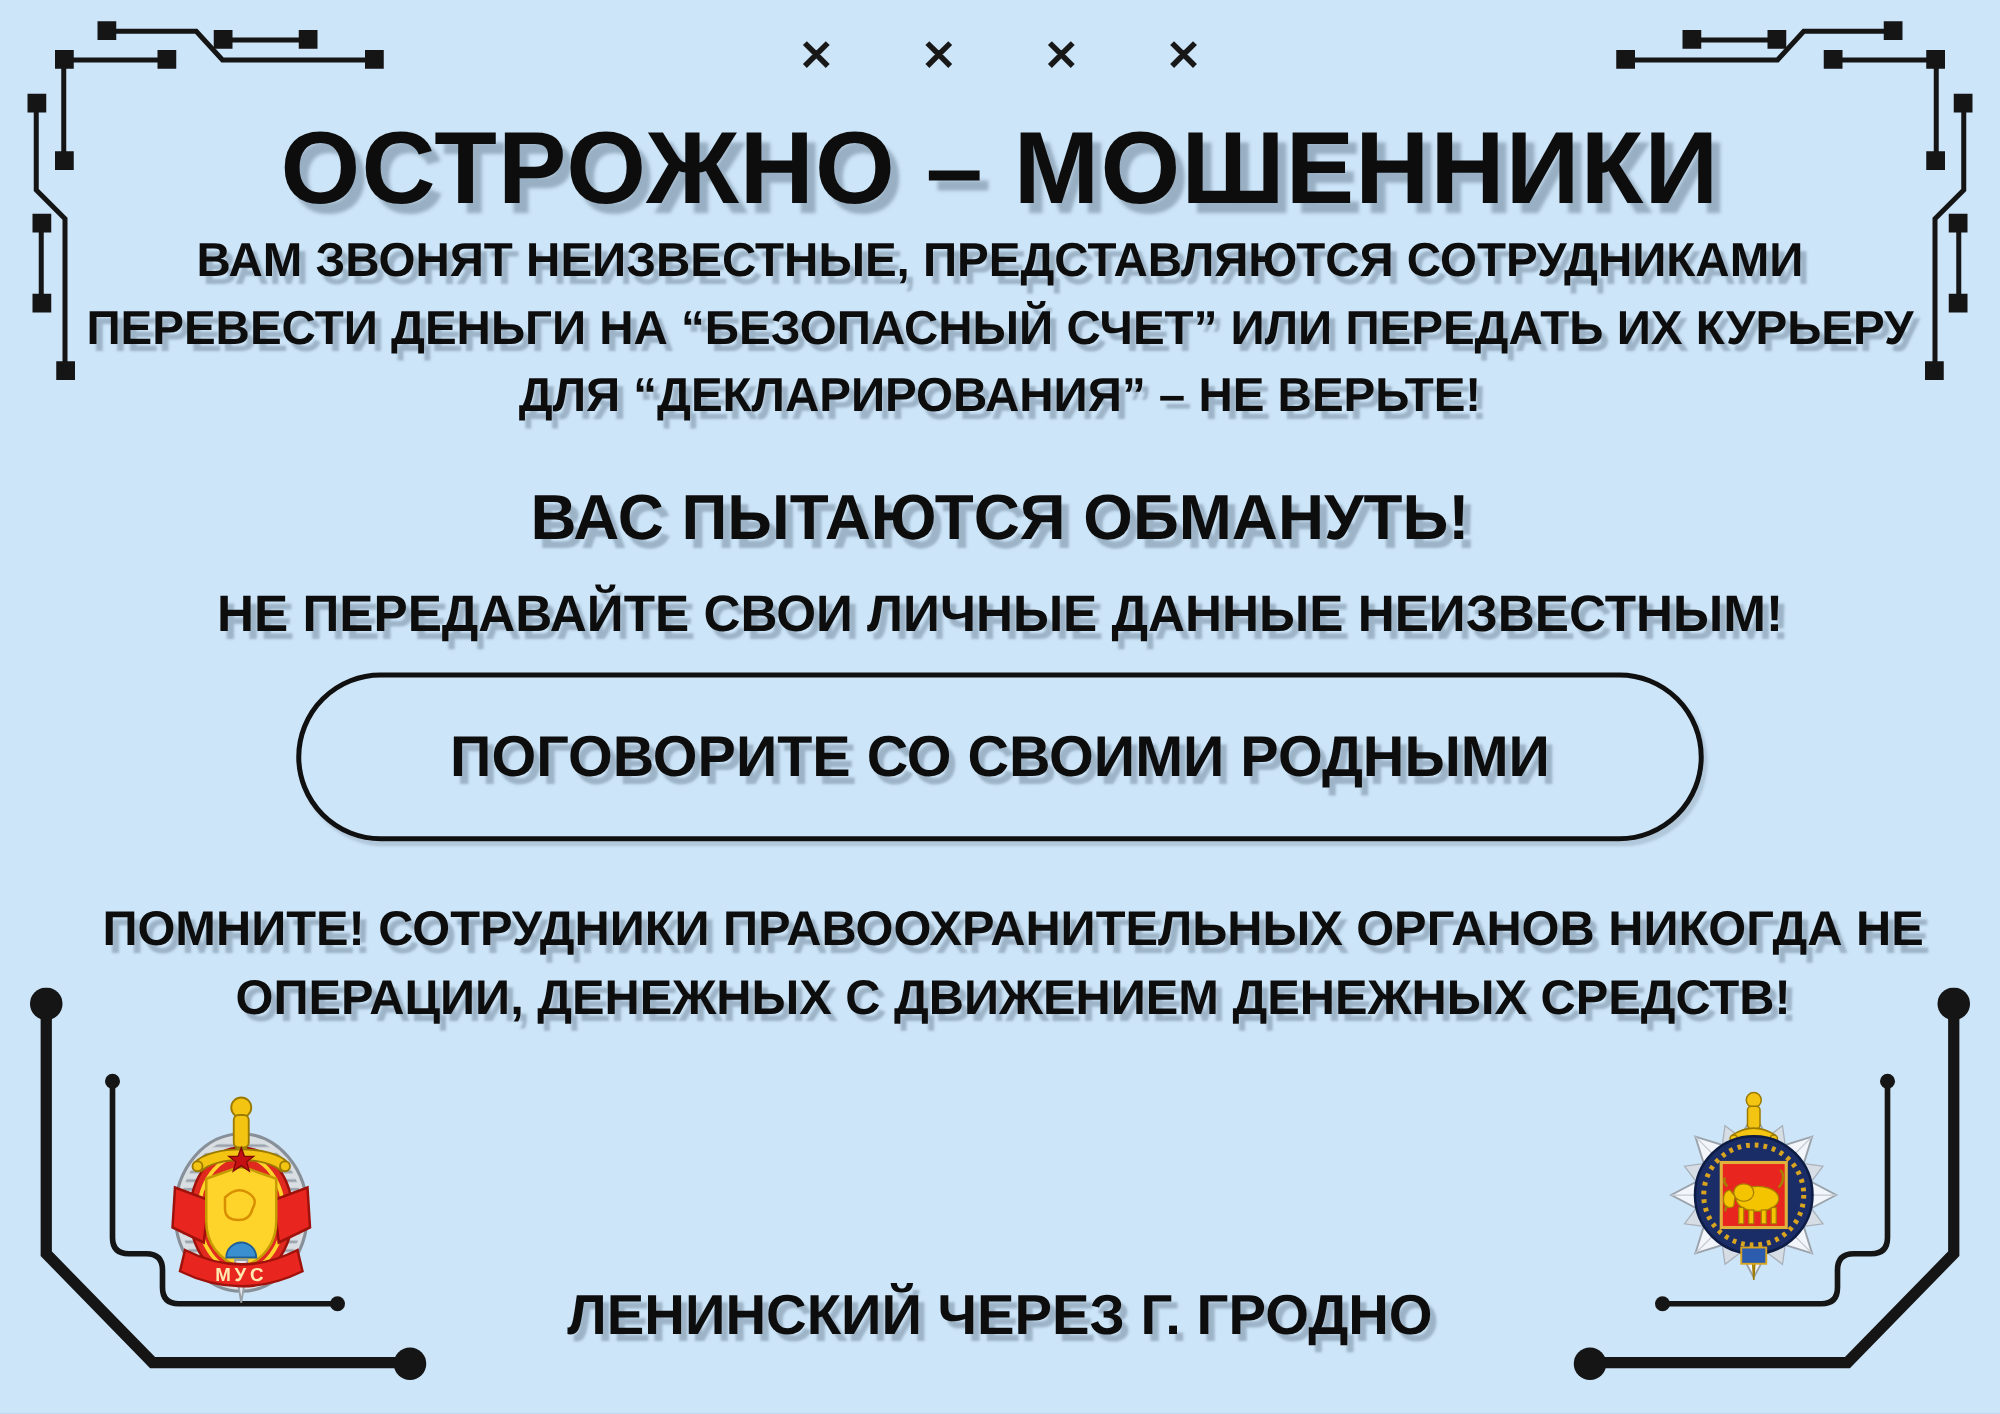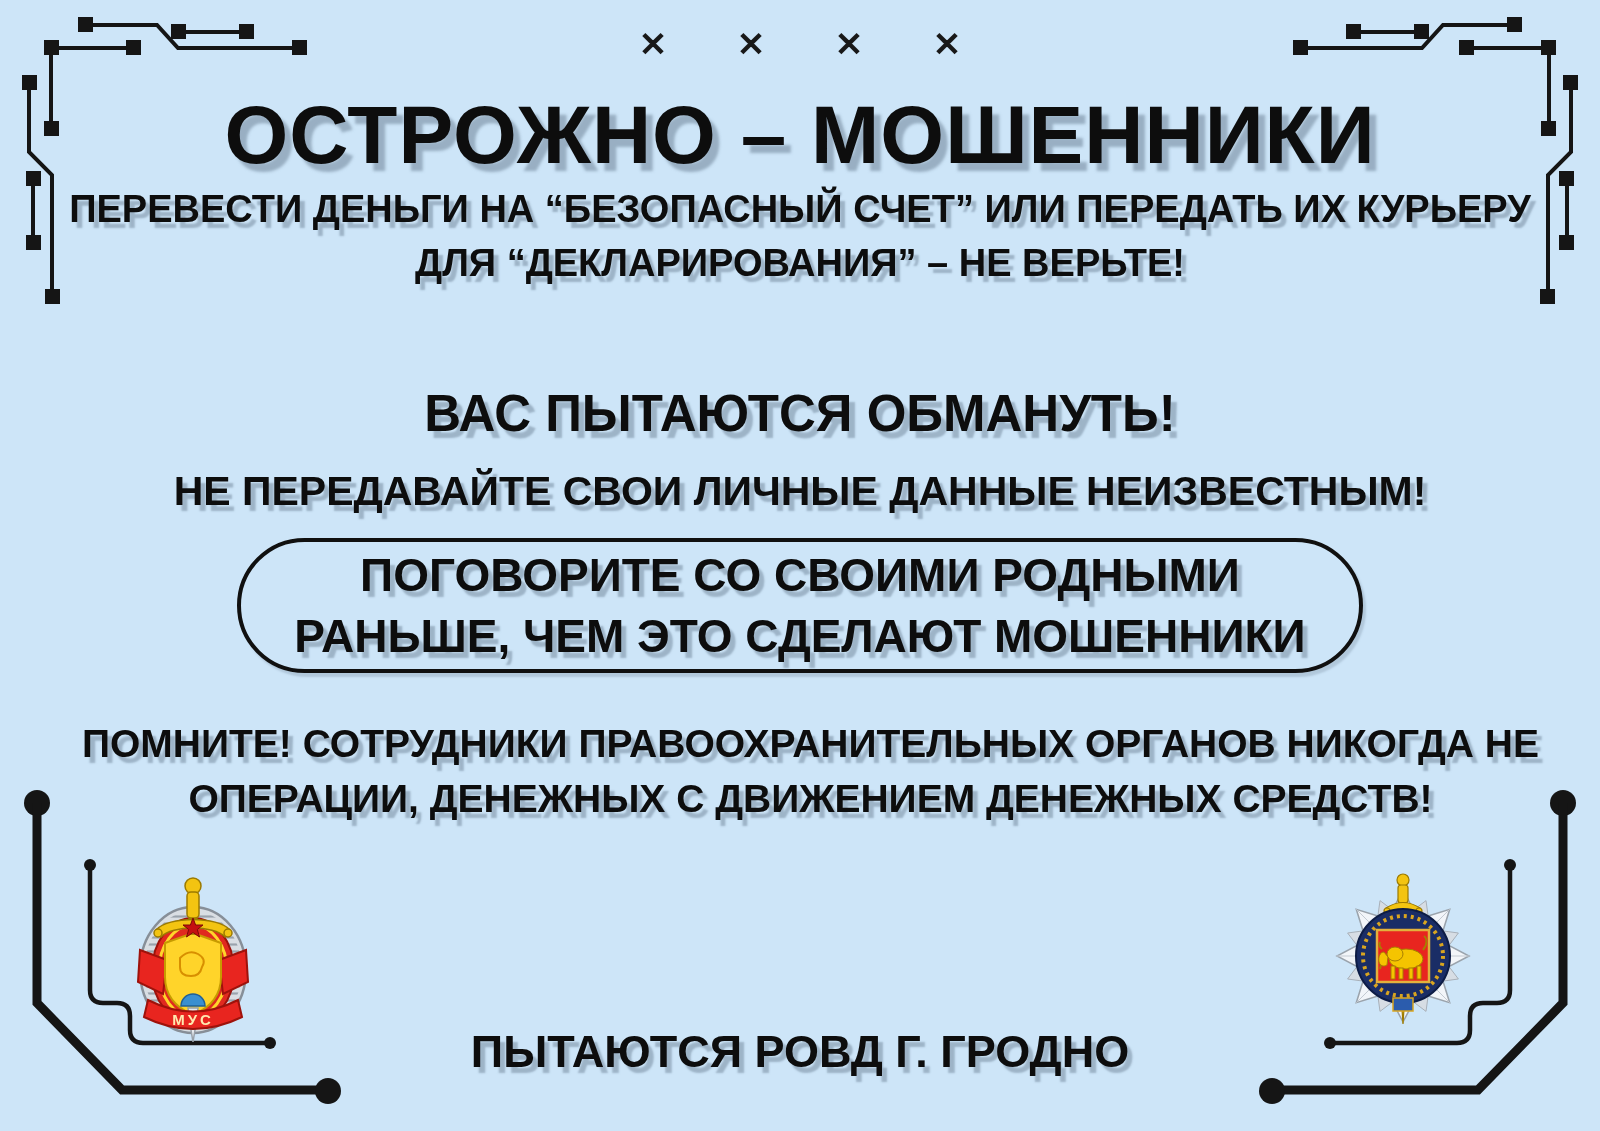--- a/index.html
+++ b/index.html
@@ -128,31 +128,31 @@
       <path d="M90,75 V200 Q90,213 103,213 H117 Q130,213 130,226 V240 Q130,253 143,253 H268" stroke-width="4.5"></path>
       <circle cx="270" cy="253" r="6" fill="#151515" stroke="none"></circle>
     </g>
   </svg>
 
   <div class="centered x-marks">✕ ✕ ✕ ✕</div>
 
   <h1 class="centered title">ОСТРОЖНО – МОШЕННИКИ</h1>
 
   <div class="centered para intro">
+    <div>ВАМ ЗВОНЯТ НЕИЗВЕСТНЫЕ, ПРЕДСТАВЛЯЮТСЯ СОТРУДНИКАМИ</div>
     <div>ПЕРЕВЕСТИ ДЕНЬГИ НА “БЕЗОПАСНЫЙ СЧЕТ” ИЛИ ПЕРЕДАТЬ ИХ КУРЬЕРУ</div>
     <div>ДЛЯ “ДЕКЛАРИРОВАНИЯ” – НЕ ВЕРЬТЕ!</div>
   </div>
 
   <div class="centered warning">ВАС ПЫТАЮТСЯ ОБМАНУТЬ!</div>
 
   <div class="centered advice">НЕ ПЕРЕДАВАЙТЕ СВОИ ЛИЧНЫЕ ДАННЫЕ НЕИЗВЕСТНЫМ!</div>
 
   <div class="callout">
     <div class="callout-line">ПОГОВОРИТЕ СО СВОИМИ РОДНЫМИ</div>
-    <div class="callout-line">РАНЬШЕ, ЧЕМ ЭТО СДЕЛАЮТ МОШЕННИКИ</div>
   </div>
 
   <div class="centered para reminder">
     <div>ПОМНИТЕ! СОТРУДНИКИ ПРАВООХРАНИТЕЛЬНЫХ ОРГАНОВ НИКОГДА НЕ</div>
     <div>ОПЕРАЦИИ, ДЕНЕЖНЫХ С ДВИЖЕНИЕМ ДЕНЕЖНЫХ СРЕДСТВ!</div>
   </div>
 
   <svg class="emblem left" width="134" height="174" viewBox="0 0 134 174">
     <defs>
       <pattern id="mvd-stripes" patternUnits="userSpaceOnUse" width="6" height="7">
@@ -227,15 +227,15 @@
       <path d="M54,77 q-4,-3 -2,-7" fill="none" stroke-width="2"></path>
       <line x1="53" y1="93" x2="52" y2="97" stroke-width="2"></line>
       <rect x="63" y="94" width="4" height="13"></rect>
       <rect x="71" y="96" width="4" height="11"></rect>
       <rect x="81" y="96" width="4" height="11"></rect>
       <rect x="89" y="94" width="4" height="13"></rect>
     </g>
     <rect x="65" y="126" width="20" height="13" fill="#2b5cad" stroke="#d9a520" stroke-width="1.5"></rect>
   </svg>
 
-  <div class="centered footer">ПЫТАЮТСЯ РОВД Г. ГРОДНО</div>
+  <div class="centered footer">ЛЕНИНСКИЙ ЧЕРЕЗ Г. ГРОДНО</div>
 
 </div>
 
 </body></html>

